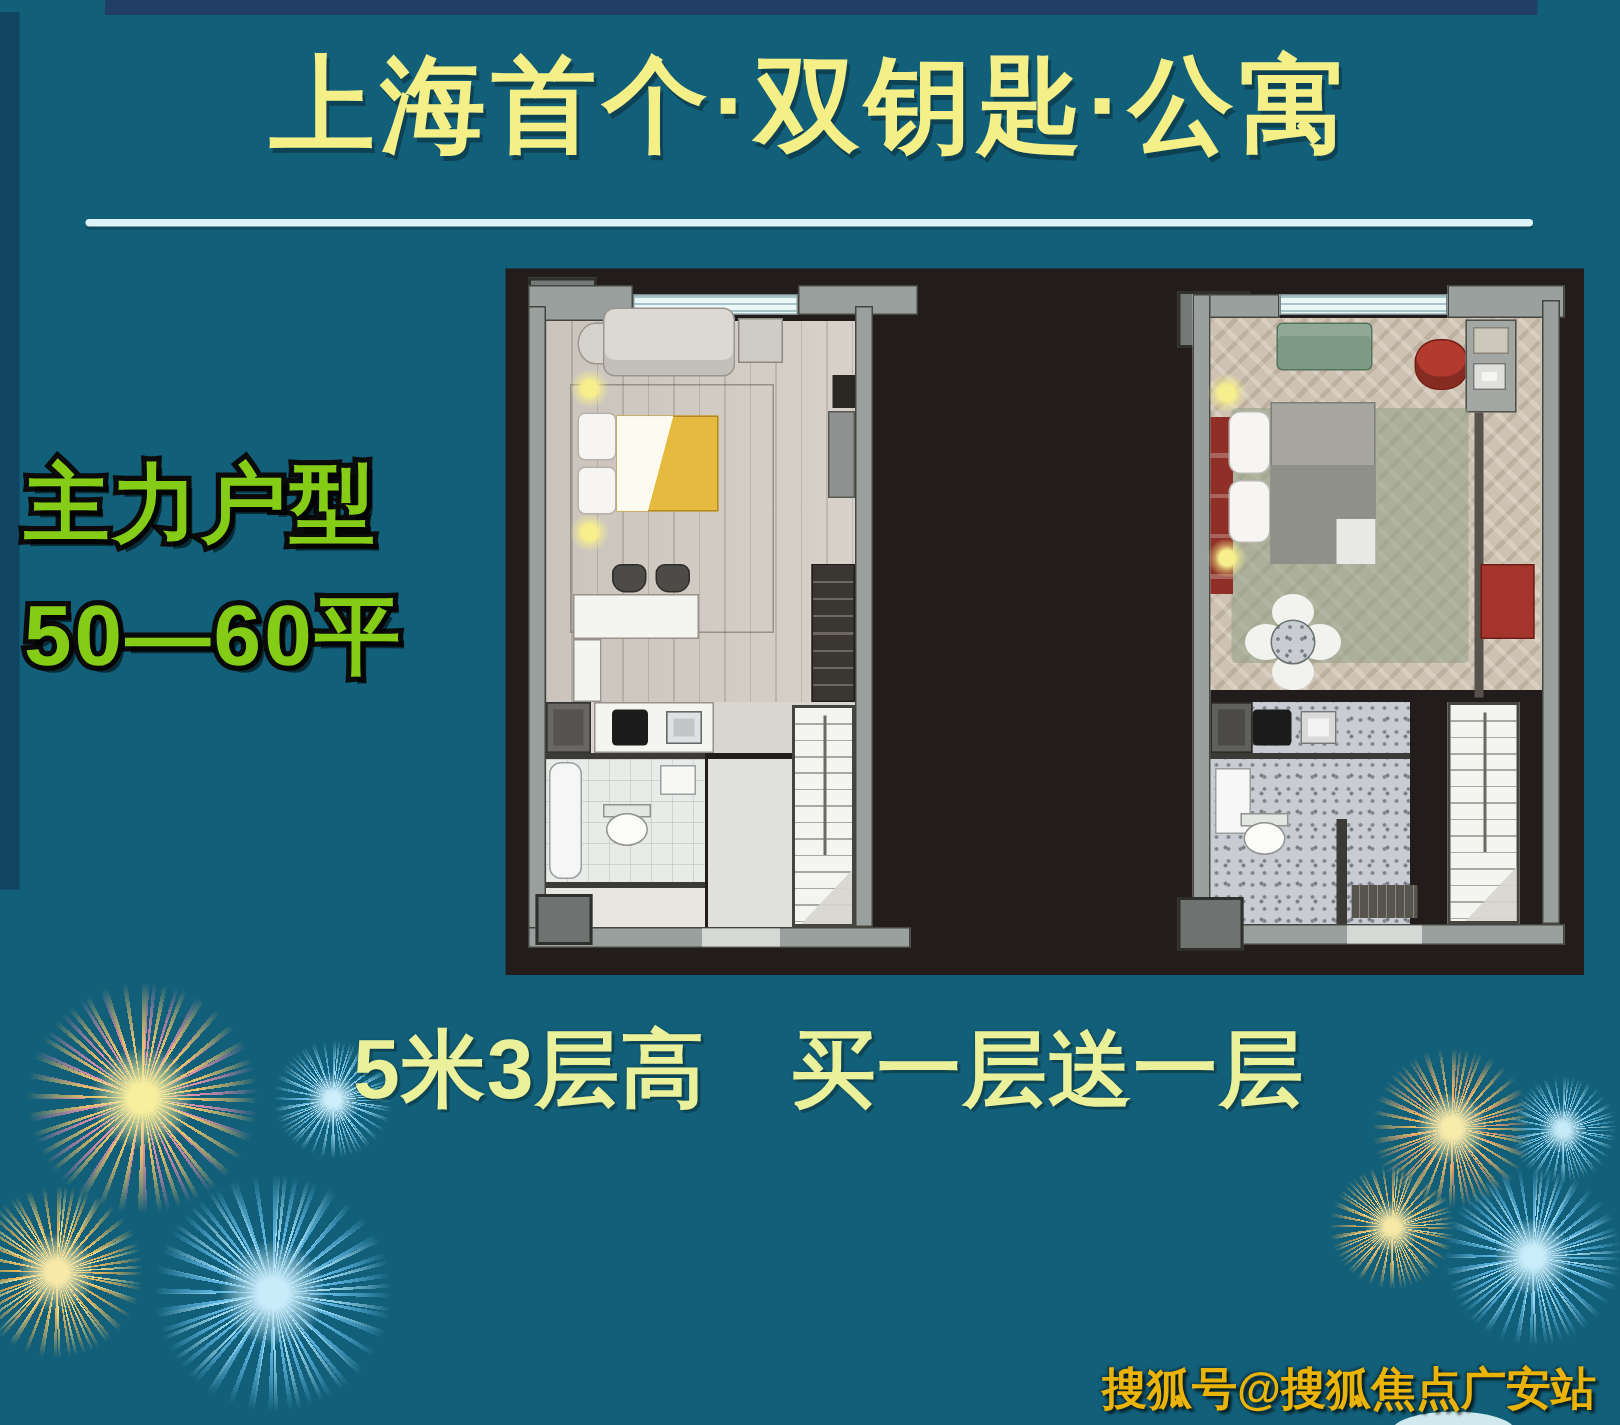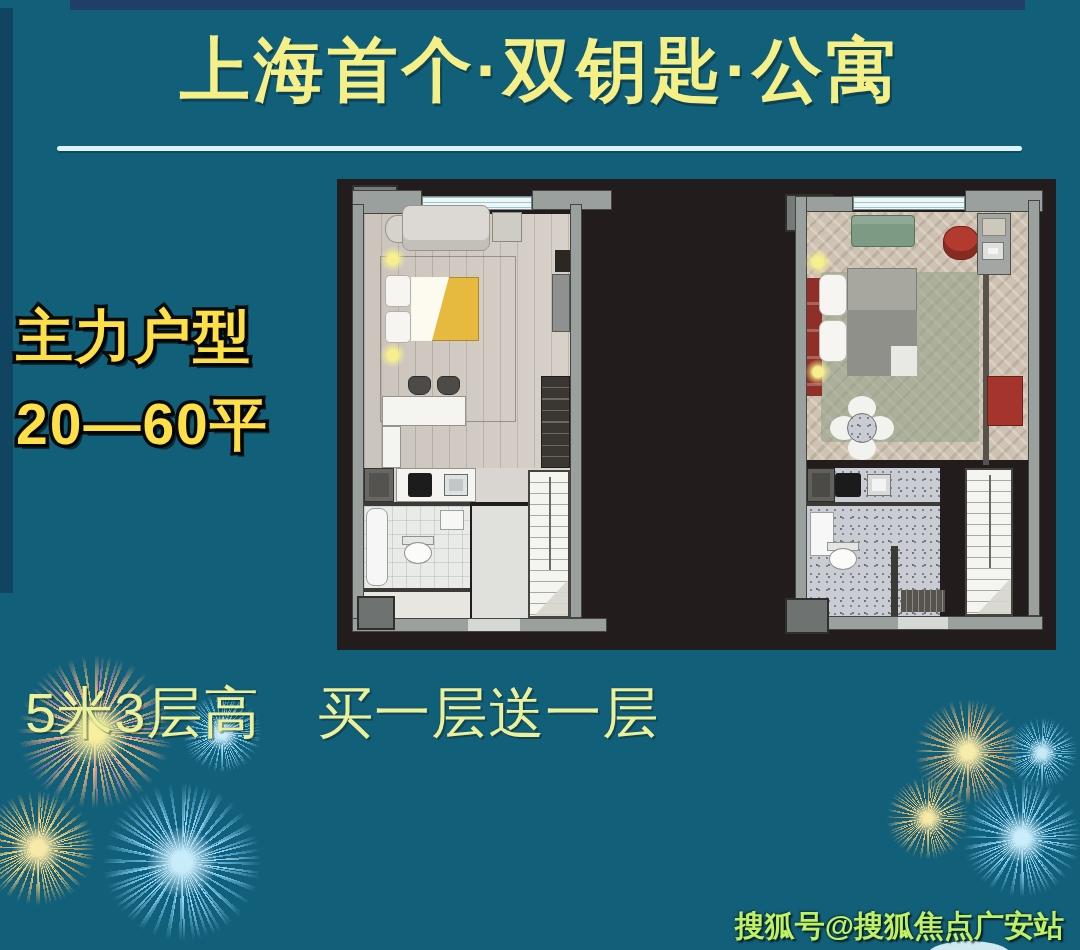--- a/index.html
+++ b/index.html
@@ -5,26 +5,26 @@
   html,body{margin:0;padding:0;background:#0c3c50;}
   #canvas{position:relative;width:1080px;height:950px;overflow:hidden;
     background:#125f79;font-family:"Liberation Sans","DejaVu Sans",sans-serif;}
   .abs{position:absolute;box-sizing:border-box;}
   
   .title{left:0;right:0;top:24px;text-align:center;font-size:70px;font-weight:700;
     color:#f4f087;letter-spacing:4px;z-index:6;
     text-shadow:2px 3px 0 rgba(8,30,40,.45);}
   .rule{left:57px;top:146px;width:965px;height:5px;background:#dcf2f6;border-radius:3px;z-index:6;
     box-shadow:0 2px 0 rgba(10,40,50,.35);}
-  .unit{left:16px;top:292px;z-index:6;color:#fde047;font-weight:800;font-size:57px;line-height:88px;
+  .unit{left:16px;top:292px;z-index:6;color:#84cc16;font-weight:800;font-size:57px;line-height:88px;
     -webkit-text-stroke:7px #0b0b0b;paint-order:stroke fill;letter-spacing:2px;
     text-shadow:4px 5px 0 rgba(0,0,0,.55);}
-  .sell{left:25px;right:0;z-index:6;color:#ebf09b;font-weight:400;font-size:56px;
+  .sell{left:25px;right:0;text-align:center;z-index:6;color:#ebf09b;font-weight:700;font-size:56px;
     letter-spacing:1px;text-shadow:2px 2px 0 rgba(8,30,30,.35),0 0 2px rgba(0,40,40,.4);}
-  .wm{right:16px;bottom:3px;z-index:7;color:#bef264;font-weight:700;font-size:30px;
+  .wm{right:16px;bottom:3px;z-index:7;color:#eab308;font-weight:700;font-size:30px;
     text-shadow:2px 2px 2px rgba(0,0,0,.7),-1px -1px 2px rgba(0,0,0,.45);}
   .top-strip{left:70px;top:0;width:955px;height:10px;background:#203e66;}
   .left-strip{left:0;top:8px;width:13px;height:585px;background:rgba(13,42,74,.5);}
   .bottom-ellipse{left:928px;top:941px;width:82px;height:26px;border-radius:50%;background:#cfe9ee;z-index:6;}
   
   .panel{left:337px;top:179px;width:719px;height:471px;background:#221c1d;z-index:3;}
   .plan{position:absolute;}
   .wall{background:#9aa09e;box-shadow:inset 0 0 0 1px #45453f;}
   .win{background:#ecf7f8;border:1px solid #77898c;
     background-image:repeating-linear-gradient(180deg,#a6c3c7 0 1.5px,transparent 1.5px 4.8px);}
@@ -63,21 +63,21 @@
 <div id="canvas">
 
   <div class="abs top-strip"></div>
   <div class="abs left-strip"></div>
 
   <div class="abs title">上海首个·双钥匙·公寓</div>
   <div class="abs rule"></div>
 
   <div class="abs unit">
     <div>主力户型</div>
-    <div>20—60平</div>
+    <div>50—60平</div>
   </div>
 
   <div class="abs panel">
 
     <div class="plan" style="left:15px;top:11px;width:230px;height:450px;">
       <div class="abs" style="left:0;top:-5px;width:46px;height:44px;background:#757978;border:2px solid #2f2f2b;"></div>
       <div class="abs wall" style="left:0;top:0;width:70px;height:24px;"></div>
       <div class="abs win" style="left:70px;top:6px;width:110px;height:14px;"></div>
       <div class="abs wall" style="left:180px;top:0;width:80px;height:20px;"></div>
       <div class="abs wall" style="left:0;top:14px;width:12px;height:424px;"></div>

